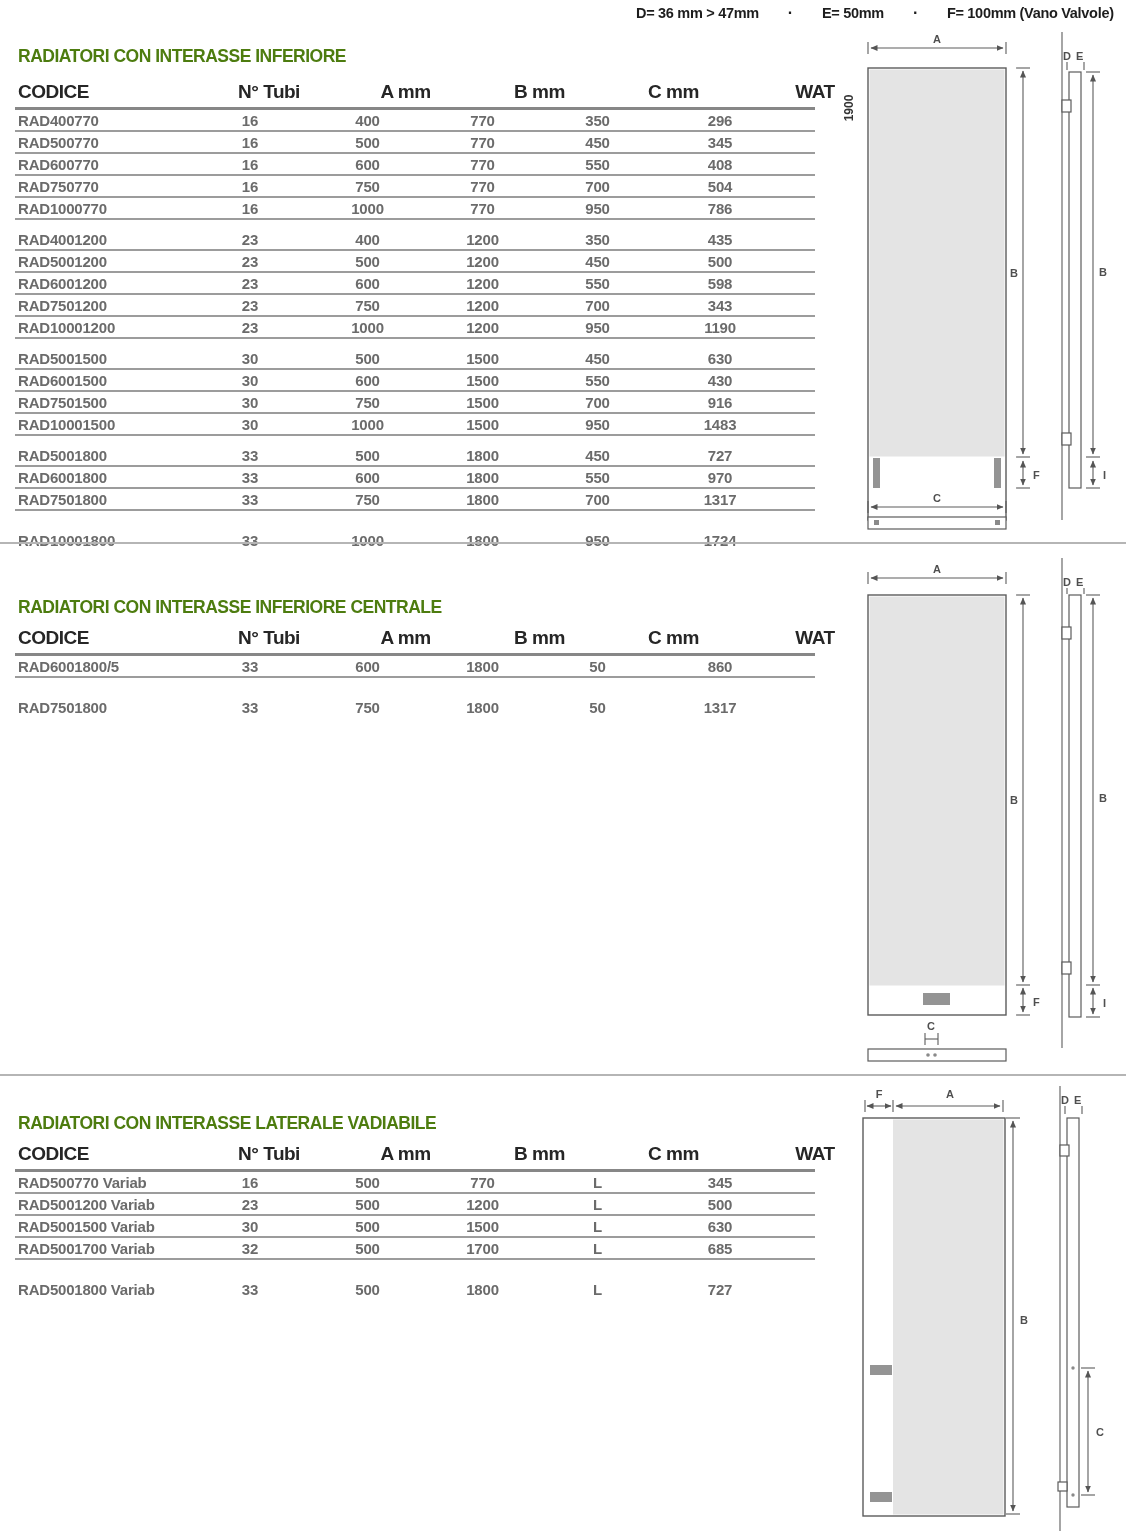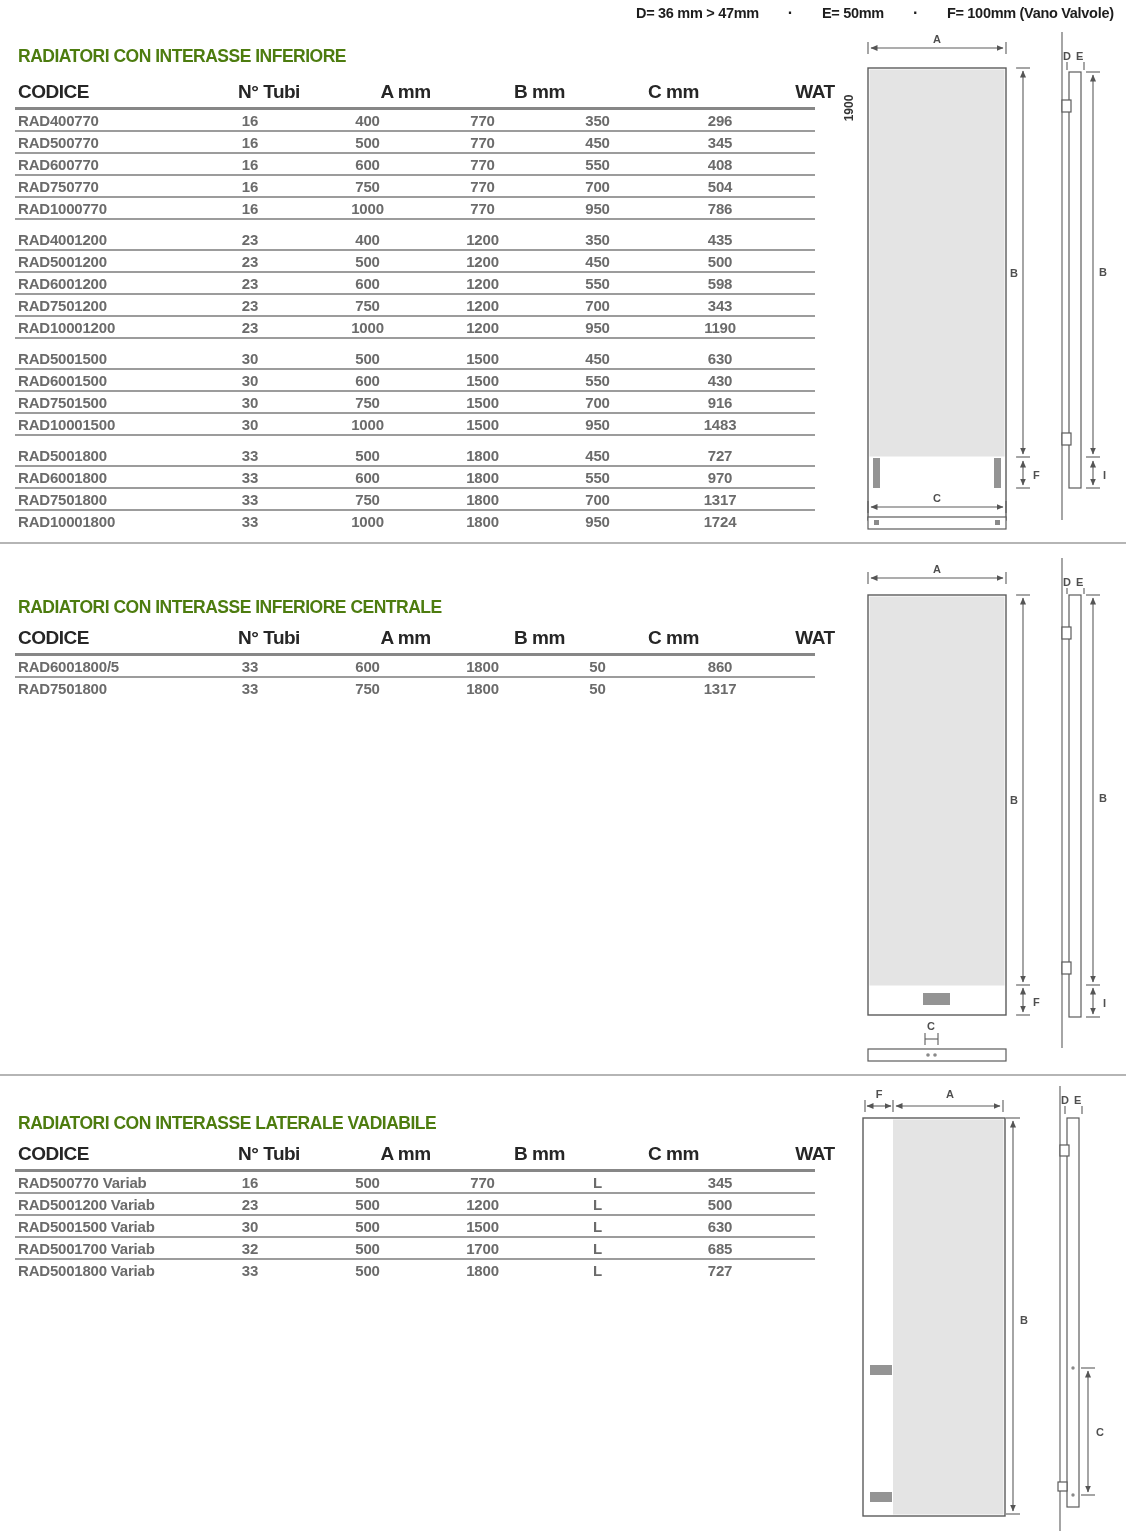--- a/index.html
+++ b/index.html
@@ -37,21 +37,21 @@
     font-size:19px; font-weight:bold; color:#262626; letter-spacing:-0.5px;
     text-align:center; line-height:1;
   }
   .thead .hc.c0 { text-align:left; padding-left:3px; }
   .row-group + .row-group { margin-top:9px; }
   .trow {
     display:grid; grid-template-columns:175px 120px 115px 115px 115px 130px;
     height:22px; align-items:center;
     border-bottom:2px solid #9c9c9c;
   }
-  .row-group:last-child .trow:last-child { border-bottom:2px solid transparent; }
+  .row-group:last-child .trow:last-child { border-bottom:2px solid transparent;margin-top:19px; }
   .tcell {
     font-size:15px; font-weight:bold; color:#6b6b6b; letter-spacing:-0.2px;
     text-align:center; line-height:1; white-space:nowrap;
   }
   .tcell.c0 { text-align:left; padding-left:3px; }
 
   
   .divider { position:absolute; left:0; width:1126px; height:2px; background:#b5b5b5; }
 
   

